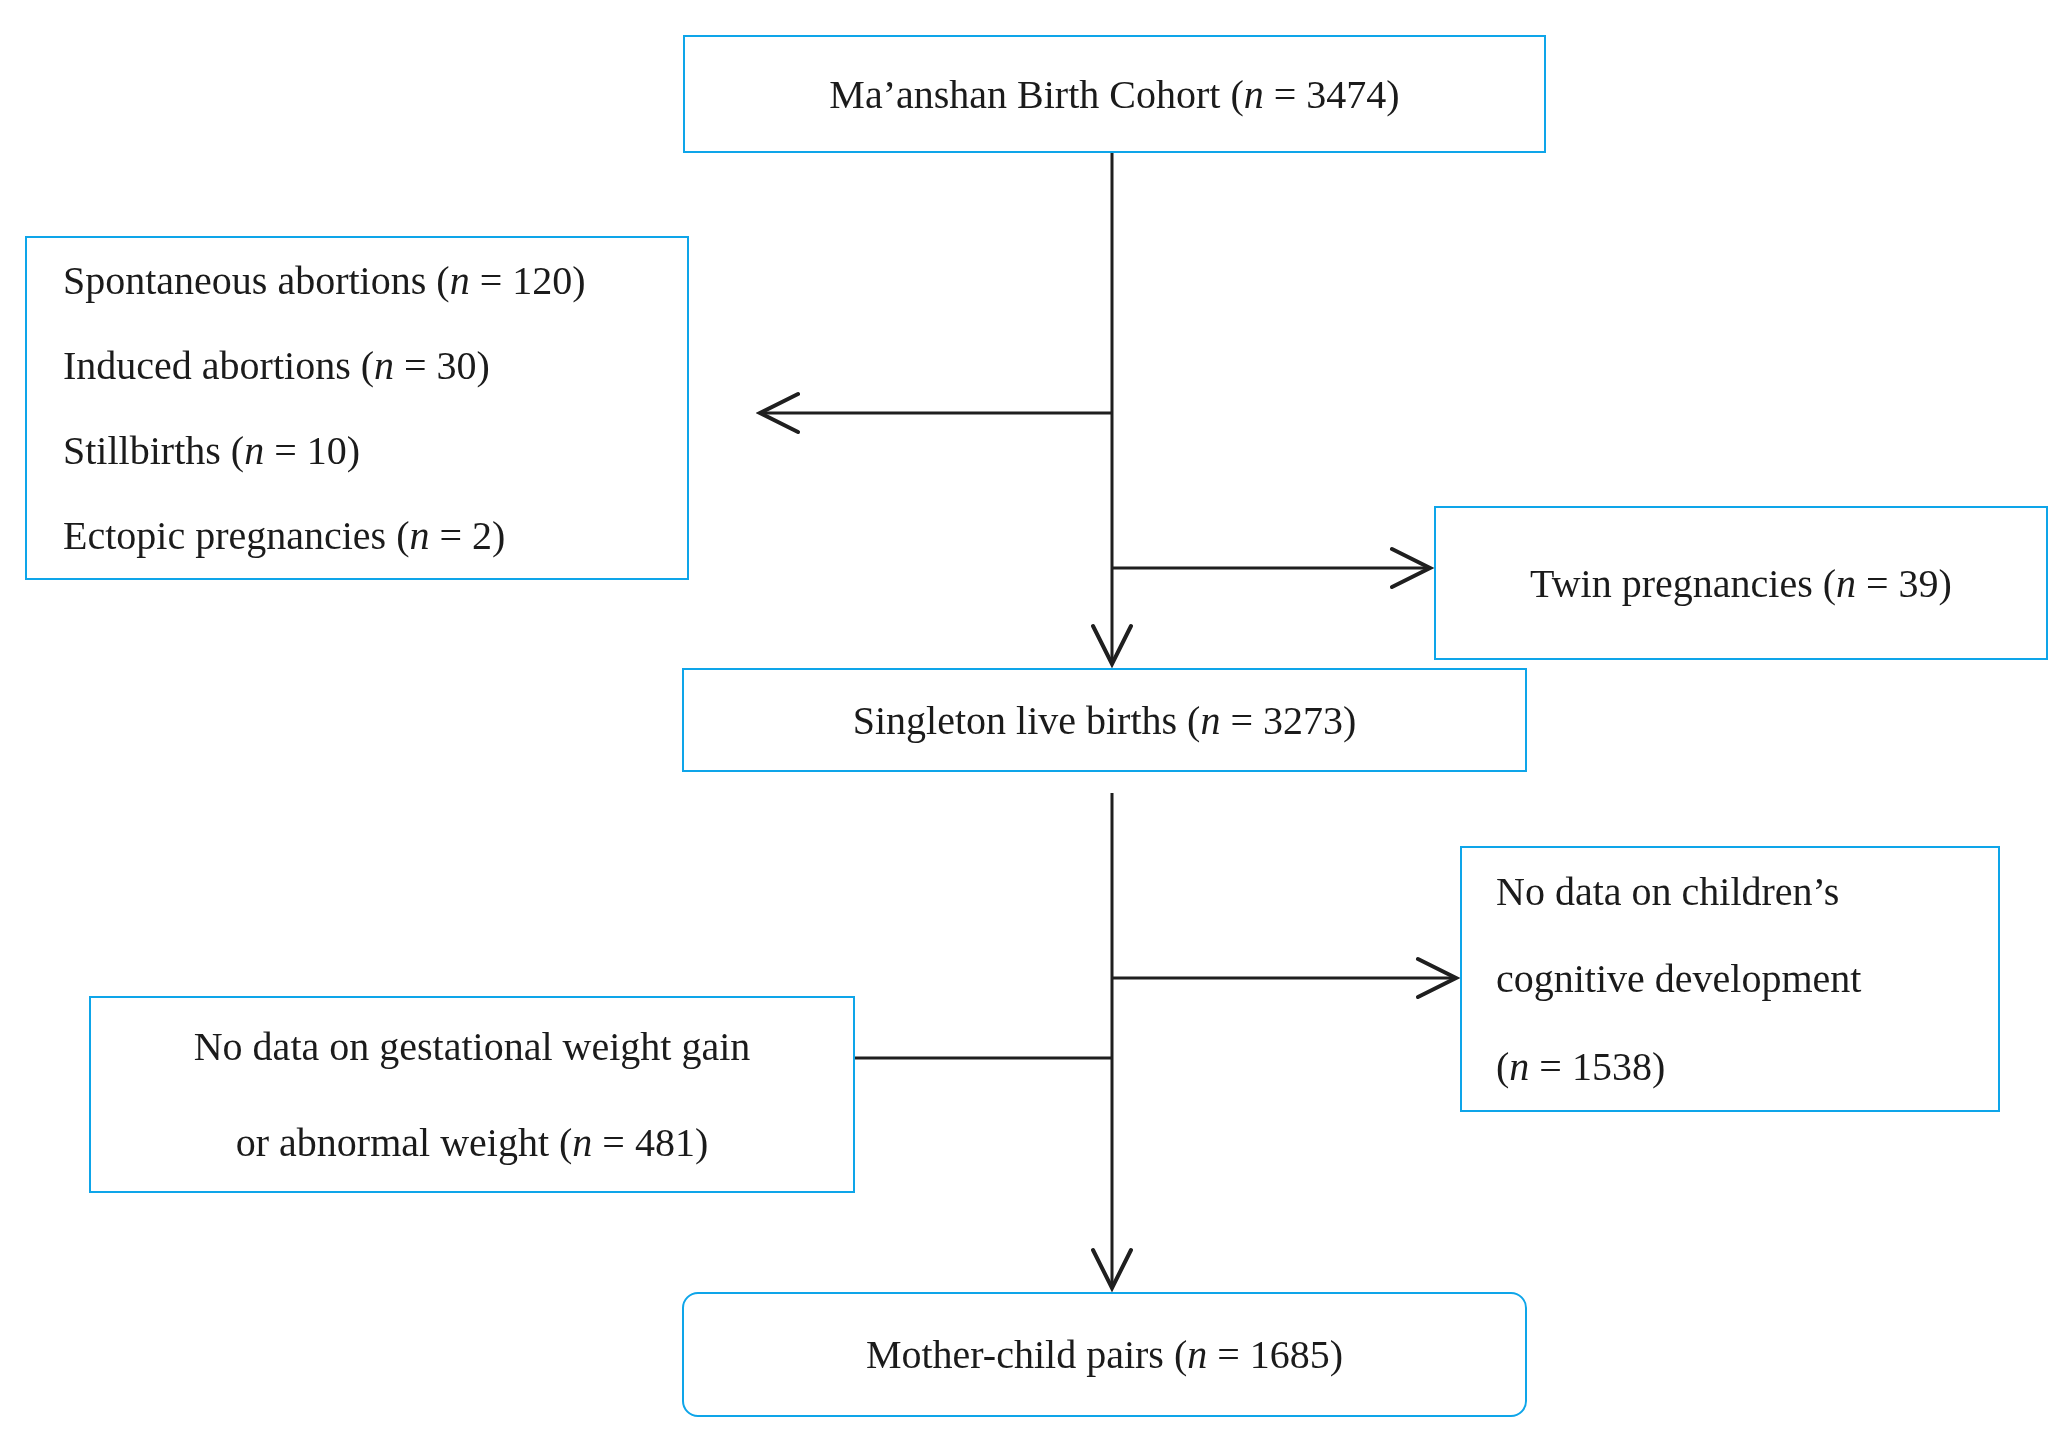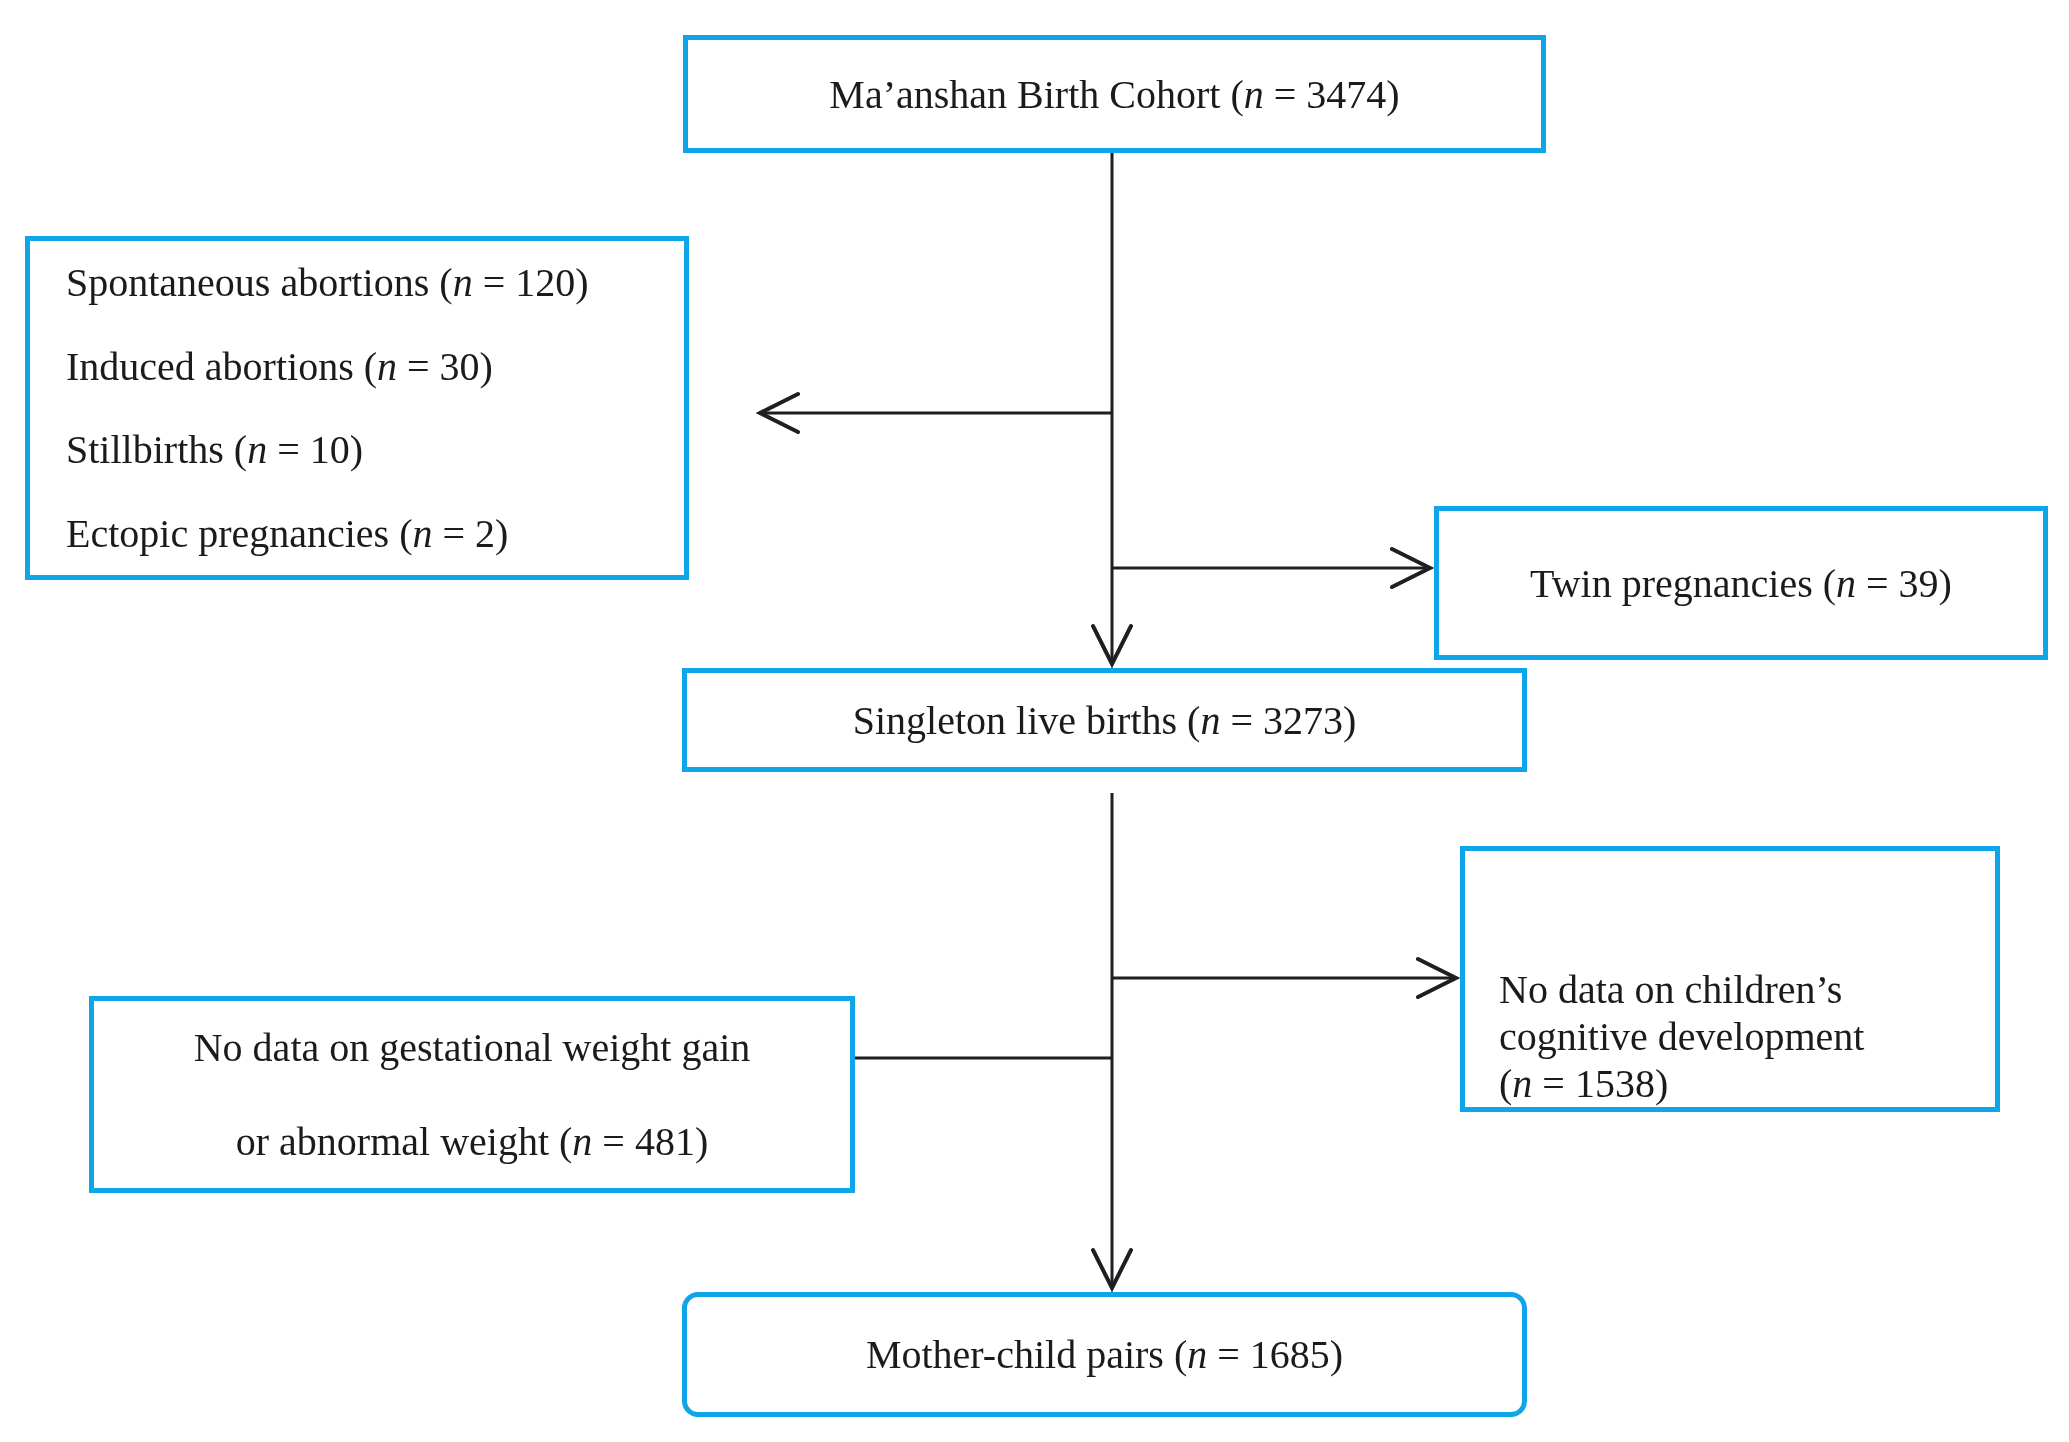--- a/index.html
+++ b/index.html
@@ -10,21 +10,21 @@
     background: #ffffff;
     font-family: "Liberation Serif", "DejaVu Serif", serif;
     color: #1b1b1b;
     font-size: 40px;
   }
   .arrows { position: absolute; left: 0; top: 0; width: 2069px; height: 1442px; }
   .arrows line { stroke: #1f1f1f; stroke-width: 3; }
   .box {
     position: absolute;
     box-sizing: border-box;
-    border: 5px solid #0ea5e9;
+    border: 2px solid #0ea5e9;
     background: #ffffff;
     display: flex;
   }
   .box p { margin: 0; white-space: nowrap; }
   .center-one { align-items: center; justify-content: center; }
   .multi {
     flex-direction: column;
     justify-content: space-around;
     align-items: flex-start;
   }
@@ -32,21 +32,21 @@
     flex-direction: column;
     justify-content: space-around;
     align-items: center;
   }
   .nv { font-style: italic; }
 
   .box-cohort    { left: 683px;  top: 35px;   width: 863px; height: 118px; }
   .box-excl1     { left: 25px;   top: 236px;  width: 664px; height: 344px; padding-left: 36px; }
   .box-twins     { left: 1434px; top: 506px;  width: 614px; height: 154px; }
   .box-singleton { left: 682px;  top: 668px;  width: 845px; height: 104px; }
-  .box-cognitive { left: 1460px; top: 846px;  width: 540px; height: 266px; padding-left: 34px; justify-content: flex-end; }
+  .box-cognitive { left: 1460px; top: 846px;  width: 540px; height: 266px; padding-left: 34px; }
   .box-gwg       { left: 42px;   top: 996px;  width: 766px; height: 197px; margin-left: 47px; }
   .box-pairs     { left: 682px;  top: 1292px; width: 845px; height: 125px; border-radius: 16px; }
 </style>
 </head>
 <body>
 
 <div class="canvas">
 
   <svg class="arrows" viewBox="0 0 2069 1442">
     <defs>

